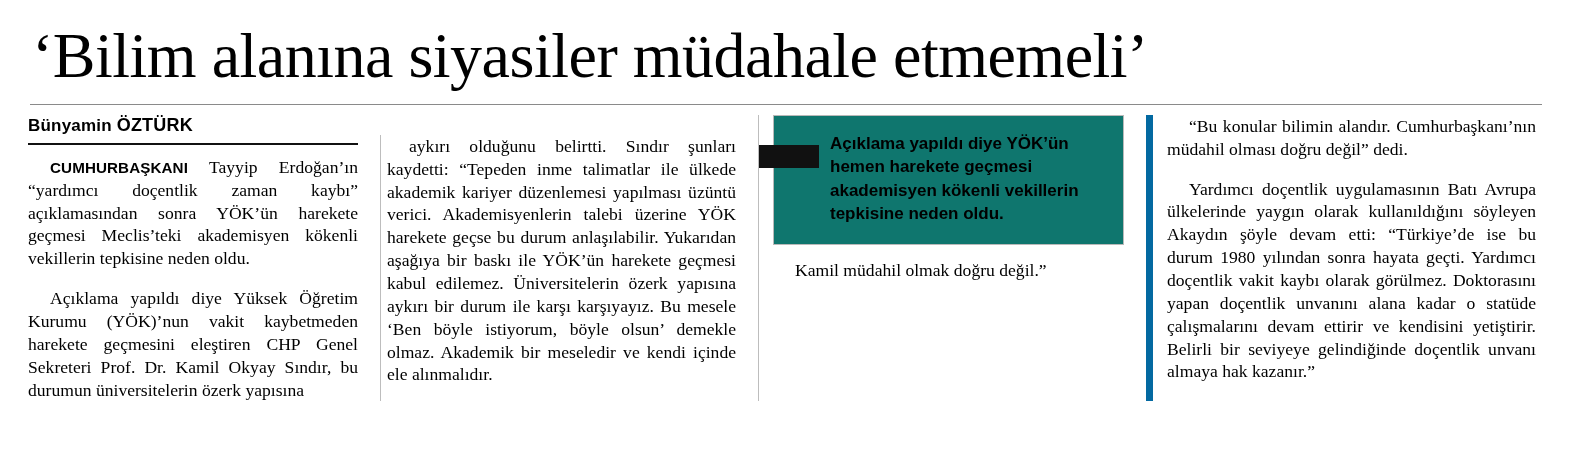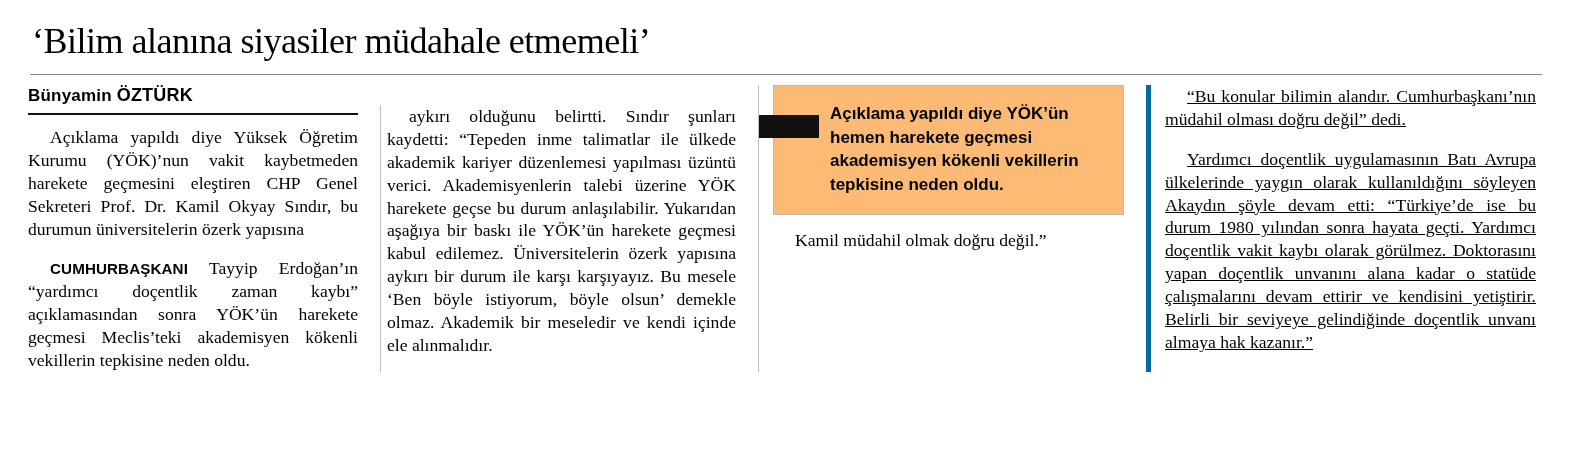--- a/index.html
+++ b/index.html
@@ -17,21 +17,21 @@
   .page {
     position: relative;
     width: 1570px;
     height: 456px;
     background: #ffffff;
     box-sizing: border-box;
     padding: 0 28px;
   }
   .headline {
     font-family: "Liberation Serif", serif;
-    font-size: 36px;
+    font-size: 64px;
     line-height: 1.06;
     font-weight: 400;
     letter-spacing: -0.5px;
     margin: 22px 0 0 4px;
     white-space: nowrap;
   }
   .rule-top {
     width: 1512px;
     height: 1px;
     background: #8a8a8a;
@@ -41,21 +41,21 @@
     display: flex;
     margin-top: 10px;
     gap: 0;
   }
   .col {
     box-sizing: border-box;
   }
   .col1 { width: 352px; padding-right: 22px; }
   .col2 { width: 378px; padding-right: 22px; padding-left: 6px; border-left: 1px solid #bdbdbd; margin-top: 20px; }
   .col3 { width: 388px; padding-right: 22px; padding-left: 14px; border-left: 1px solid #bdbdbd; }
-  .col4 { width: 390px; padding-left: 14px; border-left: 5px solid #0369a1; text-decoration: underline; }
+  .col4 { width: 390px; padding-left: 14px; border-left: 7px solid #0369a1; }
 
   .byline {
     font-family: Liberation Sans, sans-serif;
     font-size: 17px;
     font-weight: 700;
     letter-spacing: 0.2px;
     padding: 0 0 7px 0;
   }
   .byline .last {
     font-size: 18px;
@@ -86,21 +86,21 @@
     font-family: "Liberation Sans", sans-serif;
     font-size: 15.2px;
     font-weight: 700;
     letter-spacing: 0.1px;
   }
   .pullquote-wrap {
     position: relative;
     margin-bottom: 14px;
   }
   .pullquote {
-    background: #fdba74;
+    background: #0f766e;
     border: 1px solid #b9b9b9;
     box-sizing: border-box;
     padding: 16px 14px 18px 56px;
     min-height: 130px;
   }
   .pullquote-text {
     font-family: "Liberation Sans", sans-serif;
     font-size: 17px;
     font-weight: 700;
     line-height: 1.38;
@@ -124,22 +124,22 @@
   <div class="rule-top"></div>
 
   <div class="columns">
 
     <div class="col col1">
       <div class="byline">
         <span>Bünyamin</span>
         <span class="last">ÖZTÜRK</span>
       </div>
       <div class="byline-rule"></div>
+      <p class="body first"><span class="leadin">CUMHURBAŞKANI</span><span> Tayyip Erdoğan’ın “yardımcı doçentlik zaman kaybı” açıklamasından sonra YÖK’ün harekete geçmesi Meclis’teki akademisyen kökenli vekillerin tepkisine neden oldu.</span></p>
       <p class="body">Açıklama yapıldı diye Yüksek Öğretim Kurumu (YÖK)’nun vakit kaybetmeden harekete geçmesini eleştiren CHP Genel Sekreteri Prof. Dr. Kamil Okyay Sındır, bu durumun üniversitelerin özerk yapısına</p>
-      <p class="body first"><span class="leadin">CUMHURBAŞKANI</span><span> Tayyip Erdoğan’ın “yardımcı doçentlik zaman kaybı” açıklamasından sonra YÖK’ün harekete geçmesi Meclis’teki akademisyen kökenli vekillerin tepkisine neden oldu.</span></p>
     </div>
 
     <div class="col col2">
       <p class="body">aykırı olduğunu belirtti. Sındır şunları kaydetti: “Tepeden inme talimatlar ile ülkede akademik kariyer düzenlemesi yapılması üzüntü verici. Akademisyenlerin talebi üzerine YÖK harekete geçse bu durum anlaşılabilir. Yukarıdan aşağıya bir baskı ile YÖK’ün harekete geçmesi kabul edilemez. Üniversitelerin özerk yapısına aykırı bir durum ile karşı karşıyayız. Bu mesele ‘Ben böyle istiyorum, böyle olsun’ demekle olmaz. Akademik bir meseledir ve kendi içinde ele alınmalıdır.</p>
     </div>
 
     <div class="col col3">
       <div class="pullquote-wrap">
         <div class="pullquote-mark"></div>
         <div class="pullquote">

